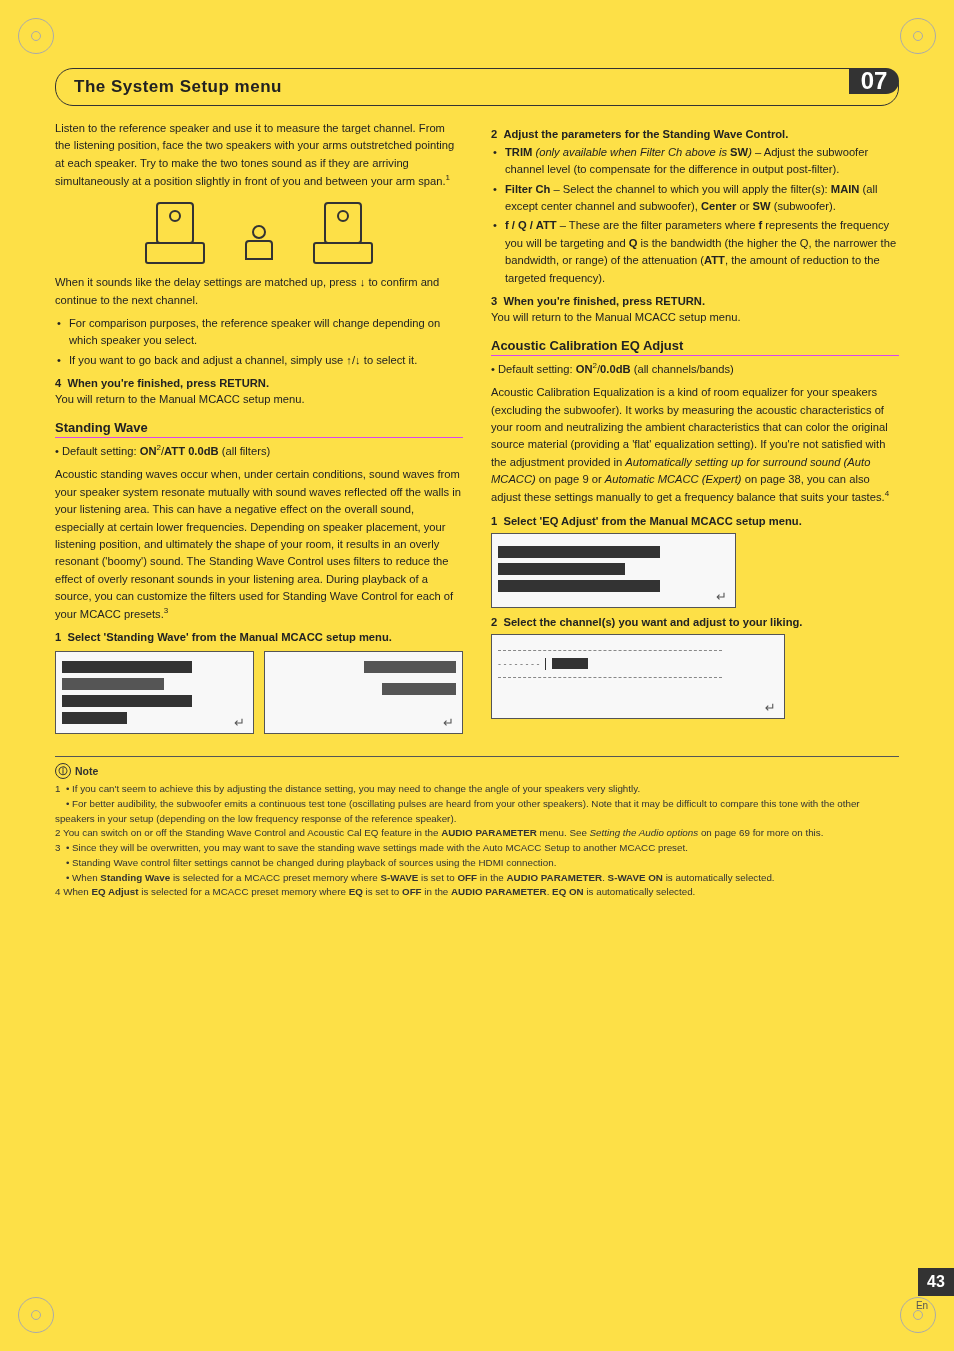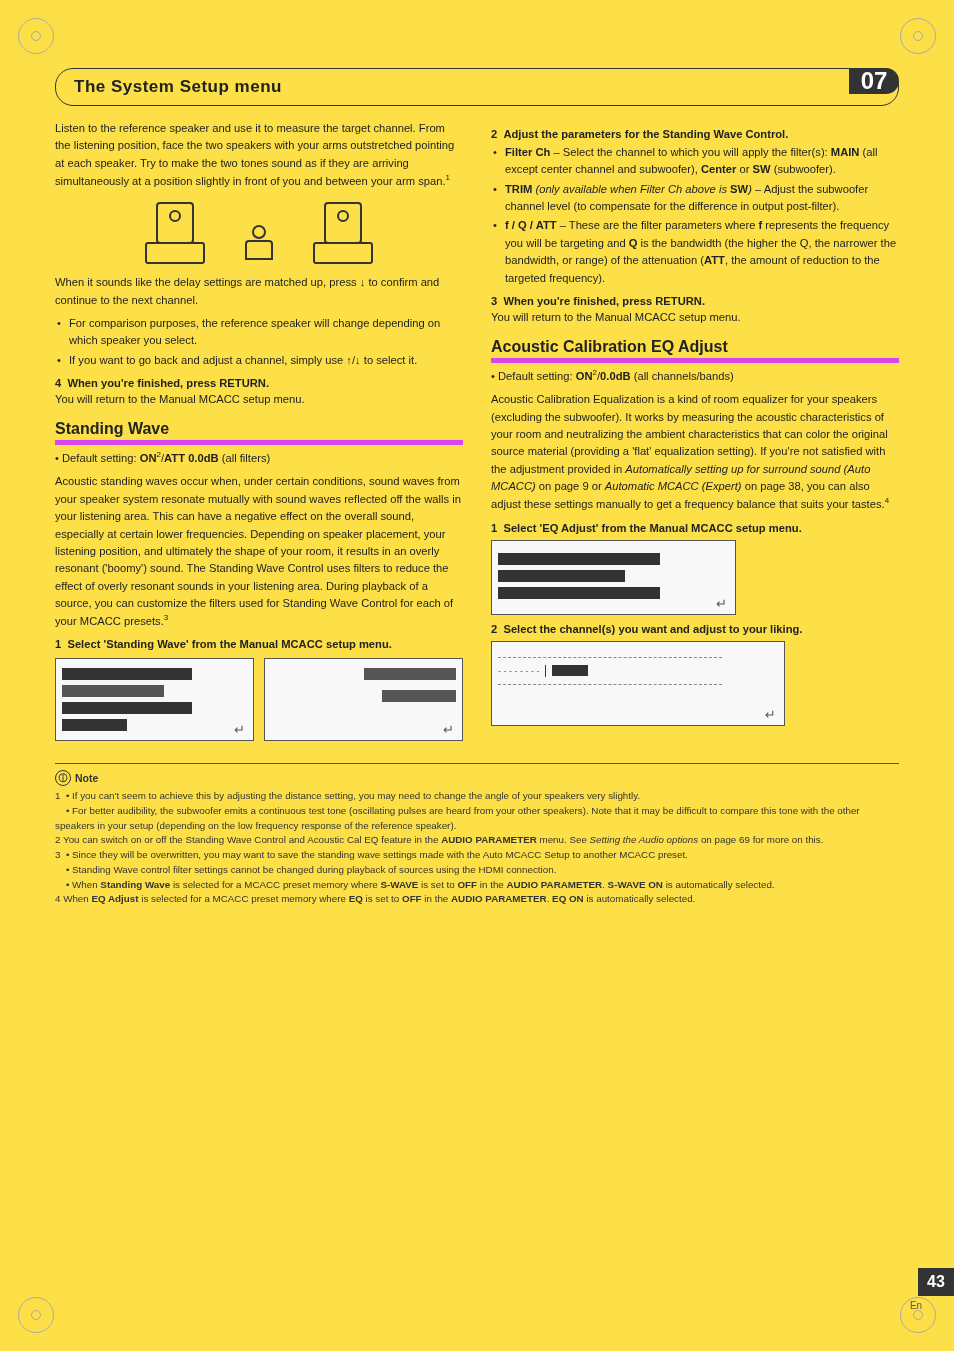--- a/index.html
+++ b/index.html
@@ -156,24 +156,24 @@
       position: relative;
       margin-bottom: 2px;
     }
     .bullet-list li::before {
       content: '•';
       position: absolute;
       left: 2px;
     }
 
     .section-heading {
-      font-size: 16px;
+      font-size: 13px;
       font-weight: bold;
       margin: 12px 0 4px 0;
-      border-bottom: 5px solid #d946ef;
+      border-bottom: 1px solid #d946ef;
       padding-bottom: 2px;
     }
 
     .numbered-step {
       font-size: 11.2px;
       font-weight: bold;
       margin: 8px 0 2px 0;
     }
 
     
@@ -257,21 +257,21 @@
       font-weight: bold;
       width: 36px;
       height: 28px;
       display: flex;
       align-items: center;
       justify-content: center;
     }
     .page-en-badge {
       position: absolute;
       bottom: 40px;
-      right: 16px;
+      right: 10px;
       font-size: 10px;
       color: #555;
       width: 44px;
       text-align: center;
     }
 
     b { font-weight: bold; }
     i { font-style: italic; }
     sup { font-size: 8px; vertical-align: super; }
 
@@ -362,22 +362,22 @@
             <span class="menu-arrow">↵</span>
           </div>
         </div>
 
       </div>
 
       <div class="col-right">
 
         <p class="numbered-step"><b>2&nbsp;&nbsp;Adjust the parameters for the Standing Wave Control.</b></p>
         <ul class="bullet-list">
+          <li><b>TRIM</b> <i>(only available when Filter Ch above is</i> <b>SW</b><i>)</i> – Adjust the subwoofer channel level (to compensate for the difference in output post-filter).</li>
           <li><b>Filter Ch</b> – Select the channel to which you will apply the filter(s): <b>MAIN</b> (all except center channel and subwoofer), <b>Center</b> or <b>SW</b> (subwoofer).</li>
-          <li><b>TRIM</b> <i>(only available when Filter Ch above is</i> <b>SW</b><i>)</i> – Adjust the subwoofer channel level (to compensate for the difference in output post-filter).</li>
           <li><b>f / Q / ATT</b> – These are the filter parameters where <b>f</b> represents the frequency you will be targeting and <b>Q</b> is the bandwidth (the higher the Q, the narrower the bandwidth, or range) of the attenuation (<b>ATT</b>, the amount of reduction to the targeted frequency).</li>
         </ul>
 
         <p class="numbered-step"><b>3&nbsp;&nbsp;When you're finished, press RETURN.</b></p>
         <p class="body-text">You will return to the Manual MCACC setup menu.</p>
 
         <div class="section-heading">
           <span>Acoustic Calibration EQ Adjust</span>
         </div>
         <p class="body-text">• Default setting: <b>ON</b><sup>2</sup>/<b>0.0dB</b> (all channels/bands)</p>

